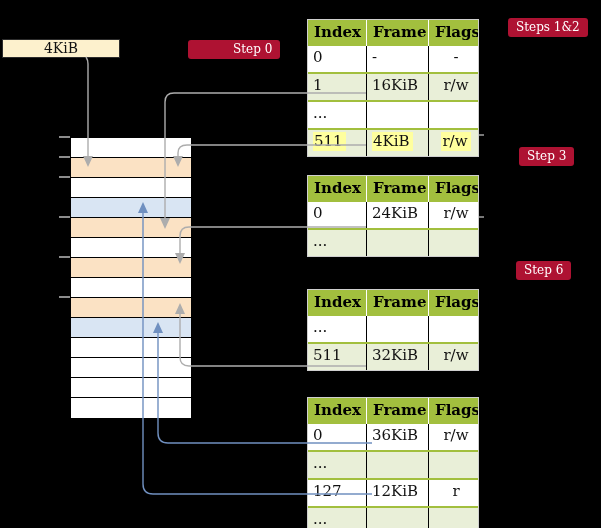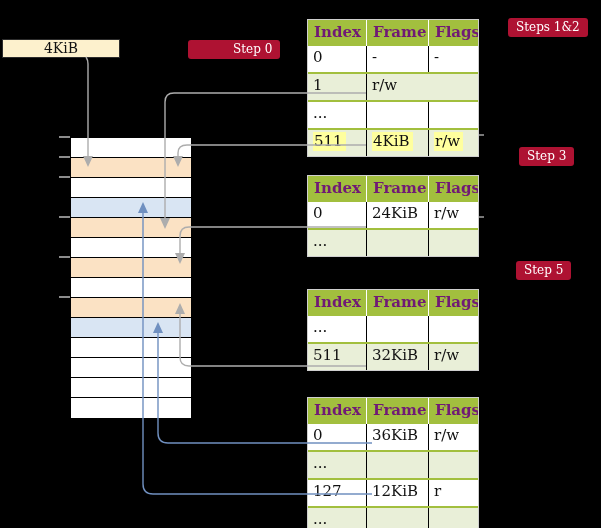--- a/index.html
+++ b/index.html
@@ -28,43 +28,43 @@
   .memcol{
     left:70px;top:137px;width:120px;height:280px;
     border:1px solid #000;box-sizing:content-box;
   }
   .mrow{height:20px;box-sizing:border-box;border-bottom:1px solid #000;}
   .mrow:last-child{border-bottom:none;}
   .tick{position:absolute;left:59px;width:11px;height:2px;background:#8c8c8c;}
   
   .pt{position:absolute;left:308px;width:170px;outline:1px solid #cfcfcf;}
   .hd{display:flex;background:#a2bf3e;height:26px;}
-  .th{box-sizing:border-box;padding:3px 0 0 6px;color:#701a75;font-weight:bold;font-size:15px;overflow:hidden;}
+  .th{box-sizing:border-box;padding:3px 0 0 6px;color:#000000;font-weight:bold;font-size:15px;overflow:hidden;}
   .tr{display:flex;height:26px;background:#fff;}
   .tr.g{background:#e9efd8;}
   .tr + .tr{border-top:2px solid #a2bf3e;}
   .td{box-sizing:border-box;padding:2px 0 0 5px;font-size:15px;color:#111;overflow:hidden;}
   .c1{width:58px;}
   .c2{width:62px;}
-  .c3{width:50px;}
+  .c3{width:50px;text-align:center;}
   .td.c2,.td.c3{border-left:1px solid #000;}
   .th.c2,.th.c3{border-left:1px solid #fff;}
   .hl{background:#ffff9e;padding:0 3px 1px 1px;}
   
   #overlay{position:absolute;left:0;top:0;pointer-events:none;z-index:10;}
 </style>
 </head>
 <body>
 
 <div class="abs rootbox">4KiB</div>
 
 <div class="abs steplbl lbl-step0">Step 0</div>
 <div class="abs steplbl lbl-steps12">Steps 1&amp;2</div>
 <div class="abs steplbl lbl-step3">Step 3</div>
-<div class="abs steplbl lbl-step4">Step 5</div>
+<div class="abs steplbl lbl-step4">Step 6</div>
 
 <div class="abs memcol" id="memcol">
     <div class="mrow" style="background: rgb(255, 255, 255);"></div>
     <div class="mrow" style="background: rgb(251, 226, 196);"></div>
     <div class="mrow" style="background: rgb(255, 255, 255);"></div>
     <div class="mrow" style="background: rgb(217, 229, 243);"></div>
     <div class="mrow" style="background: rgb(251, 226, 196);"></div>
     <div class="mrow" style="background: rgb(255, 255, 255);"></div>
     <div class="mrow" style="background: rgb(251, 226, 196);"></div>
     <div class="mrow" style="background: rgb(255, 255, 255);"></div>
@@ -90,20 +90,21 @@
     <div class="th c2">Frame</div>
     <div class="th c3">Flags</div>
   </div>
   <div class="tr">
     <div class="td c1">0</div>
     <div class="td c2">-</div>
     <div class="td c3">-</div>
   </div>
   <div class="tr g">
     <div class="td c1">1</div>
+    <div class="td c2">16KiB</div>
     <div class="td c3">r/w</div>
   </div>
   <div class="tr">
     <div class="td c1">...</div>
     <div class="td c2"></div>
     <div class="td c3"></div>
   </div>
   <div class="tr g">
     <div class="td c1"><span class="hl">511</span></div>
     <div class="td c2"><span class="hl">4KiB</span></div>

